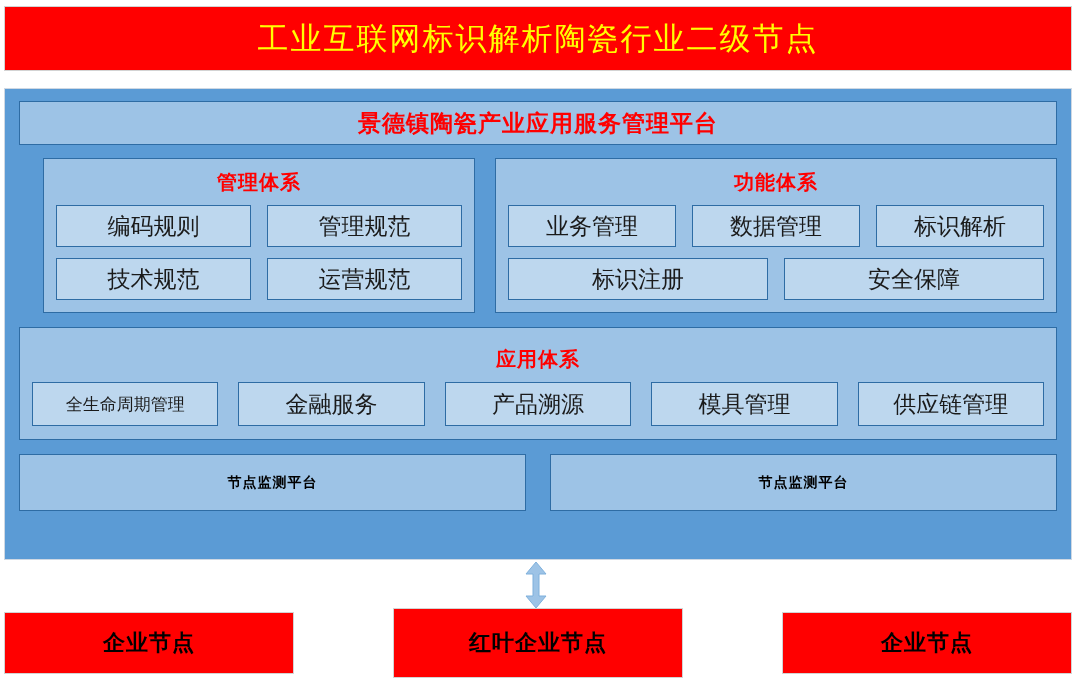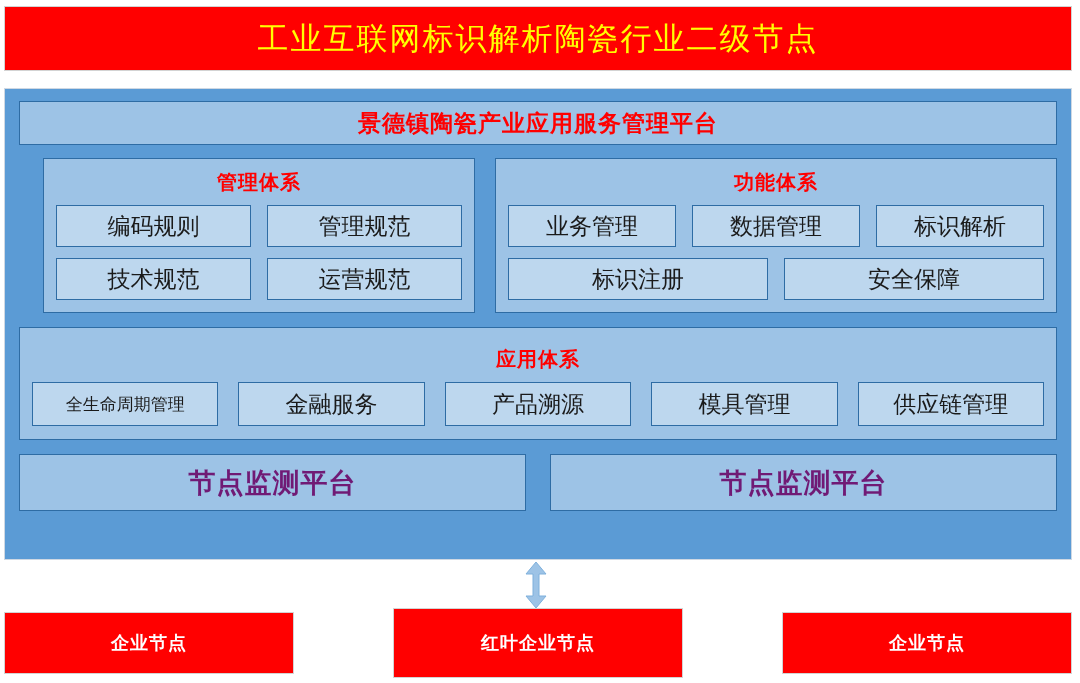--- a/index.html
+++ b/index.html
@@ -129,22 +129,22 @@
     gap: 24px;
   }
   .wide-panel {
     flex: 1;
     height: 57px;
     display: flex;
     align-items: center;
     justify-content: center;
   }
   .wide-panel .wide-text {
-    color: #701a75;
-    font-size: 27px;
+    color: #000000;
+    font-size: 14px;
     font-weight: bold;
     letter-spacing: 1px;
   }
 
   
   .connector {
     position: absolute;
     left: 524px;
     top: 562px;
     width: 24px;
@@ -164,22 +164,22 @@
   }
   .node-box {
     background: #FF0000;
     border: 1px solid #d3d3d3;
     display: flex;
     align-items: center;
     justify-content: center;
     box-sizing: border-box;
   }
   .node-box .node-text {
-    color: #ffffff;
-    font-size: 18px;
+    color: #000000;
+    font-size: 22px;
     font-weight: bold;
     letter-spacing: 1px;
   }
   .node-left  { width: 290px; height: 62px; margin-top: 4px; }
   .node-mid   { width: 290px; height: 70px; }
   .node-right { width: 290px; height: 62px; margin-top: 4px; }
 </style>
 </head>
 <body>
 

